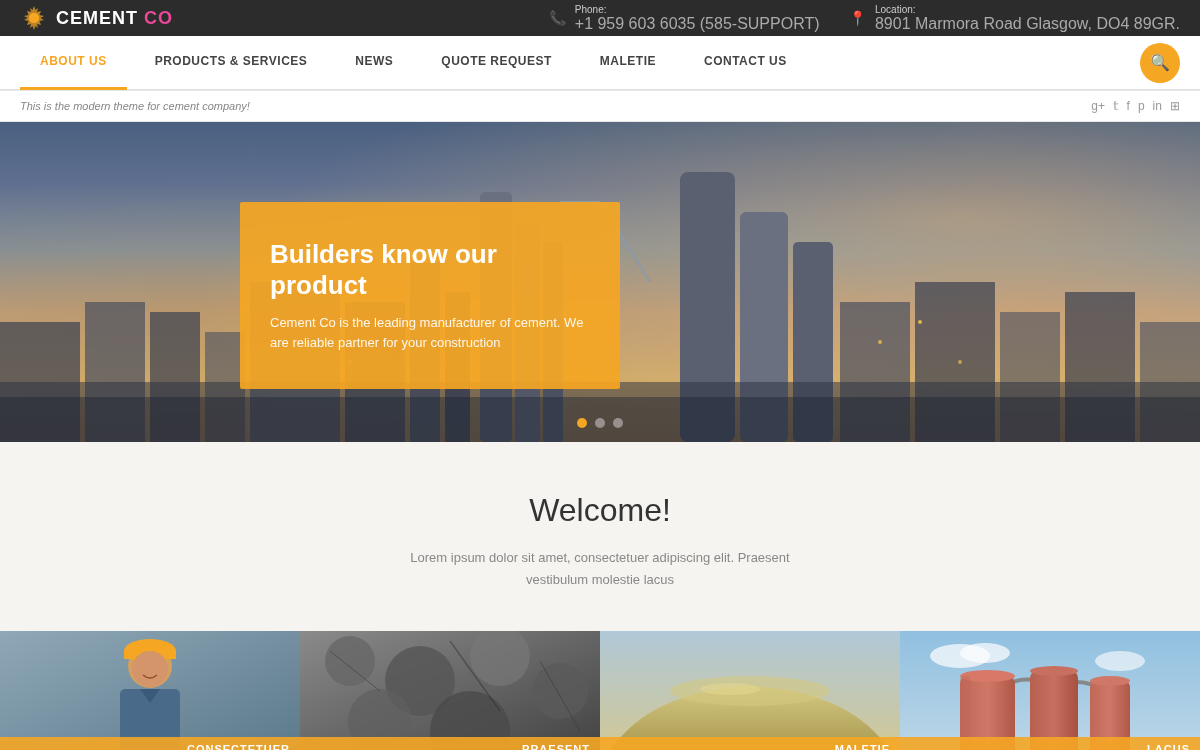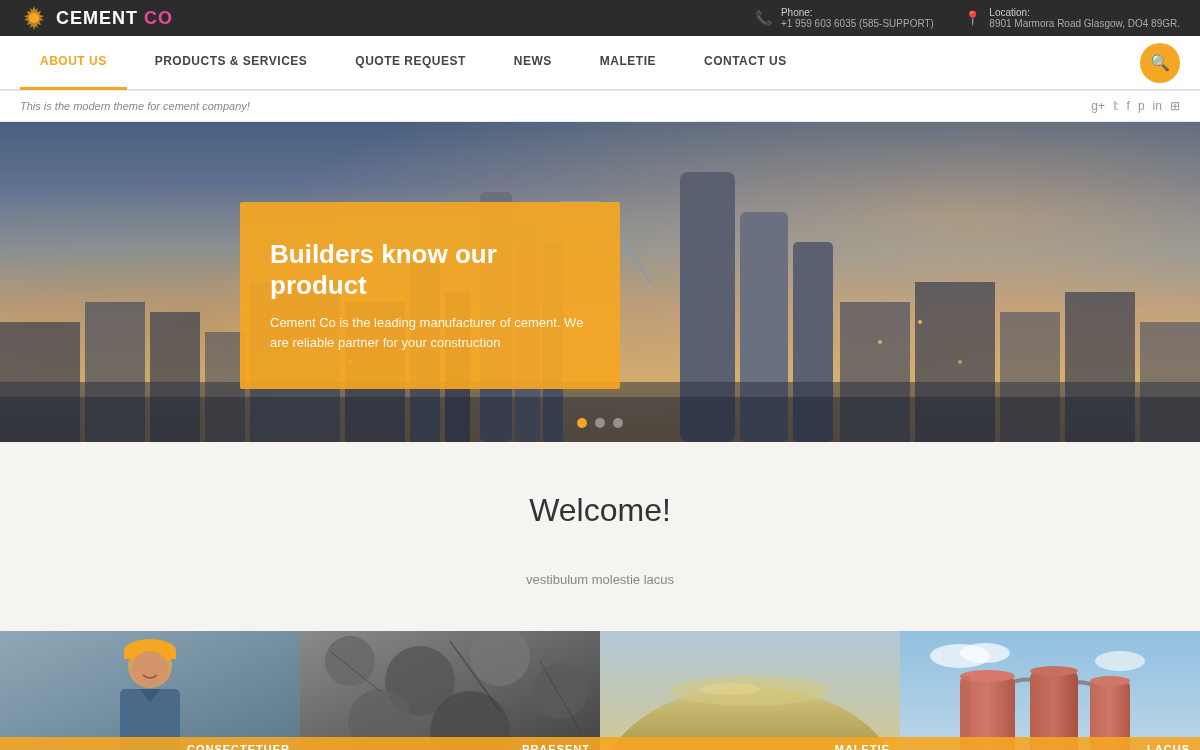--- a/index.html
+++ b/index.html
@@ -36,21 +36,21 @@
       gap: 30px;
     }
     .contact-item {
       display: flex;
       align-items: center;
       gap: 8px;
       color: #aaa;
       font-size: 11px;
     }
     .contact-item .label { color: #ccc; font-size: 10px; }
-    .contact-item .value { color: #aaa; font-size: 10px; }
+    .contact-item .value { color: #aaa; font-size: 16px; }
     .contact-icon {
       color: #888;
       font-size: 14px;
     }
 
     
     .nav-bar {
       background: #fff;
       height: 54px;
       display: flex;
@@ -283,22 +283,22 @@
         <div class="value">8901 Marmora Road Glasgow, DO4 89GR.</div>
       </div>
     </div>
   </div>
 </div>
 
 <div class="nav-bar">
   <nav class="nav-links">
     <a class="nav-link active">ABOUT US</a>
     <a class="nav-link">PRODUCTS &amp; SERVICES</a>
+    <a class="nav-link">NEWS</a>
     <a class="nav-link">QUOTE REQUEST</a>
-    <a class="nav-link">NEWS</a>
     <a class="nav-link">MALETIE</a>
     <a class="nav-link">CONTACT US</a>
   </nav>
   <button class="search-btn">
     <span>🔍</span>
   </button>
 </div>
 
 <div class="sub-bar">
   <span class="sub-bar-text">This is the modern theme for cement company!</span>
@@ -377,21 +377,21 @@
   <div class="slide-indicators">
     <div class="slide-dot active"></div>
     <div class="slide-dot"></div>
     <div class="slide-dot"></div>
   </div>
 </div>
 
 <div class="welcome-section">
   <h2 class="welcome-title">Welcome!</h2>
   <p class="welcome-text">
-    <br>
+    <span>Lorem ipsum dolor sit amet, consectetuer adipiscing elit. Praesent</span><br>
     <span>vestibulum molestie lacus</span>
   </p>
 </div>
 
 <div class="cards-row">
 
   <div class="card card-1">
     <svg style="position:absolute;inset:0;width:100%;height:100%;" viewBox="0 0 300 130">
       <defs>
         <linearGradient id="c1g" x1="0" y1="0" x2="1" y2="1">

